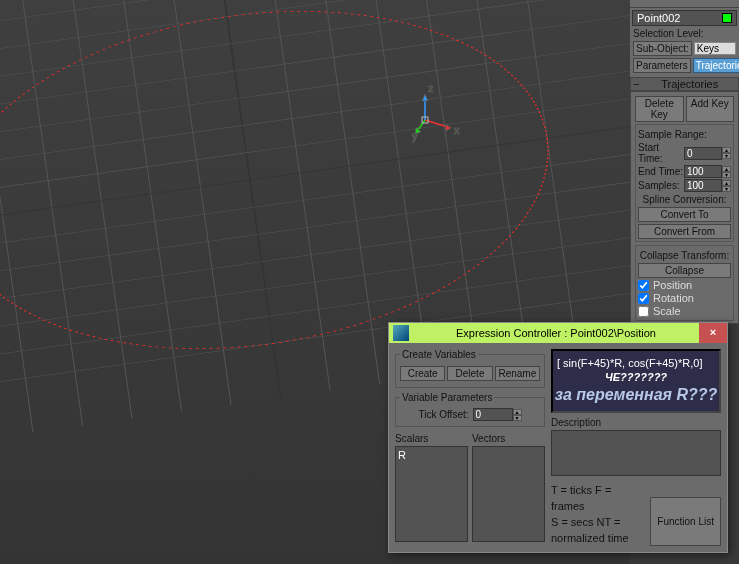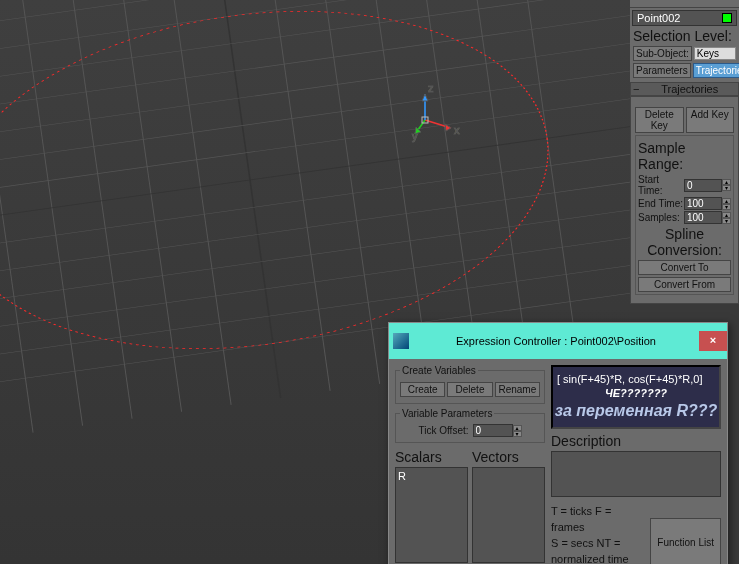--- a/index.html
+++ b/index.html
@@ -2,37 +2,37 @@
 <html><head>
 <meta charset="utf-8">
 <style>
 *{margin:0;padding:0;box-sizing:border-box;font-family:"Segoe UI",Tahoma,sans-serif;font-size:11px}
 body{background:#393939;width:739px;height:564px;overflow:hidden;position:relative;color:#ccc}
 .viewport{position:absolute;left:0;top:0;width:630px;height:564px;background:linear-gradient(180deg,#3f3f3f 0%,#343434 100%)}
 .viewport svg{display:block}
 .side{position:absolute;right:0;top:0;width:109px;background:#6b6b6b;height:300px}
 .obj-name{background:#535353;color:#fff;padding:1px 4px;border:1px solid #333;margin:2px;display:flex;align-items:center;justify-content:space-between}
 .swatch{width:10px;height:10px;background:#0f0;border:1px solid #000}
-.lbl{color:#111;font-size:14px;margin:2px 0}
+.lbl{color:#111;font-size:10px;margin:2px 0}
 .sel{background:#ddd;color:#000;border:1px solid #888;padding:0 2px;font-size:10px}
 .btn{background:#7a7a7a;border:1px solid #444;color:#111;text-align:center;padding:1px 2px;font-size:10px;cursor:default}
 .btn.active{background:#5a9fd4;border-color:#2b5a8a;color:#fff}
 .row{display:flex;gap:2px;margin:2px 0}
 .row>.btn{flex:1}
 .fs-head{background:#5a5a5a;color:#111;border:1px solid #444;font-size:10px;padding:0 2px;display:flex;align-items:center;gap:4px;margin-top:4px}
 .spin{display:flex;align-items:center;margin:1px 0}
 .spin .sl{flex:1;color:#111;font-size:10px}
 .spin input{width:38px;background:#535353;color:#fff;border:1px solid #333;font-size:10px;padding:0 2px}
 .spin .arrows{width:9px;display:flex;flex-direction:column}
 .arrows div{height:6px;background:#888;border:1px solid #555;font-size:6px;line-height:4px;text-align:center;color:#000}
 .chk{display:flex;align-items:center;gap:4px;color:#ddd;font-size:10px;margin:1px 0}
 .chk input{width:11px;height:11px}
 
 .dlg{position:absolute;left:388px;top:322px;width:340px;background:#6b6b6b;border:1px solid #888;box-shadow:2px 2px 8px rgba(0,0,0,.5)}
-.titlebar{background:#5eead4;color:#000;display:flex;align-items:center;height:36px}
+.titlebar{background:#bef264;color:#000;display:flex;align-items:center;height:20px}
 .ticon{width:16px;height:16px;margin:0 4px;background:linear-gradient(135deg,#5ab,#047)}
 .ttxt{flex:1;text-align:center;font-size:11px}
 .tclose{width:28px;height:20px;background:#c75050;color:#fff;text-align:center;line-height:18px;font-weight:bold}
 .dbody{padding:6px;display:flex;gap:6px}
 .col-l{width:150px}
 .col-r{flex:1}
 fieldset{border:1px solid #555;padding:4px;margin-bottom:4px}
 legend{color:#111;font-size:10px;padding:0 2px}
 .field-row{display:flex;align-items:center;gap:4px;margin:2px 0}
 .field-row input[type=text]{flex:1;background:#535353;border:1px solid #333;color:#fff;font-size:10px;padding:1px 2px;height:14px}
@@ -129,21 +129,21 @@
     <div class="row">
       <div class="btn">Parameters</div>
       <div class="btn active">Trajectories</div>
     </div>
   </div>
 
   <div class="fs-head">
       <span>−</span>
       <span style="flex:1;text-align:center">Trajectories</span>
     </div>
-  <div style="padding:8px 4px;background:#6b6b6b;border:1px solid #444">
+  <div style="padding:2px 4px;background:#6b6b6b;border:1px solid #444">
     <div class="row">
       <div class="btn">Delete Key</div>
       <div class="btn">Add Key</div>
     </div>
     <div style="border:1px solid #555;padding:2px;margin-top:2px">
       <div class="lbl">Sample Range:</div>
       <div class="spin">
           <span class="sl">Start Time:</span>
           <input value="0" style="">
           <div class="arrows">
@@ -164,20 +164,36 @@
           <input value="100" style="">
           <div class="arrows">
             <div>▴</div>
             <div>▾</div>
           </div>
         </div>
       <div class="lbl" style="text-align:center">Spline Conversion:</div>
       <div class="btn">Convert To</div>
       <div style="height:2px"></div>
       <div class="btn">Convert From</div>
+    </div>
+    <div style="border:1px solid #555;padding:2px;margin-top:3px">
+      <div class="lbl" style="text-align:center">Collapse Transform:</div>
+      <div class="btn">Collapse</div>
+      <label class="chk">
+          <input type="checkbox" checked="" style="">
+          <span>Position</span>
+        </label>
+      <label class="chk">
+          <input type="checkbox" checked="" style="">
+          <span>Rotation</span>
+        </label>
+      <label class="chk">
+          <input type="checkbox" style="">
+          <span>Scale</span>
+        </label>
     </div>
   </div>
 </div>
 
 <div class="dlg">
   <div class="titlebar">
     <div class="ticon"></div>
     <div class="ttxt">Expression Controller : Point002\Position</div>
     <div class="tclose">×</div>
   </div>

